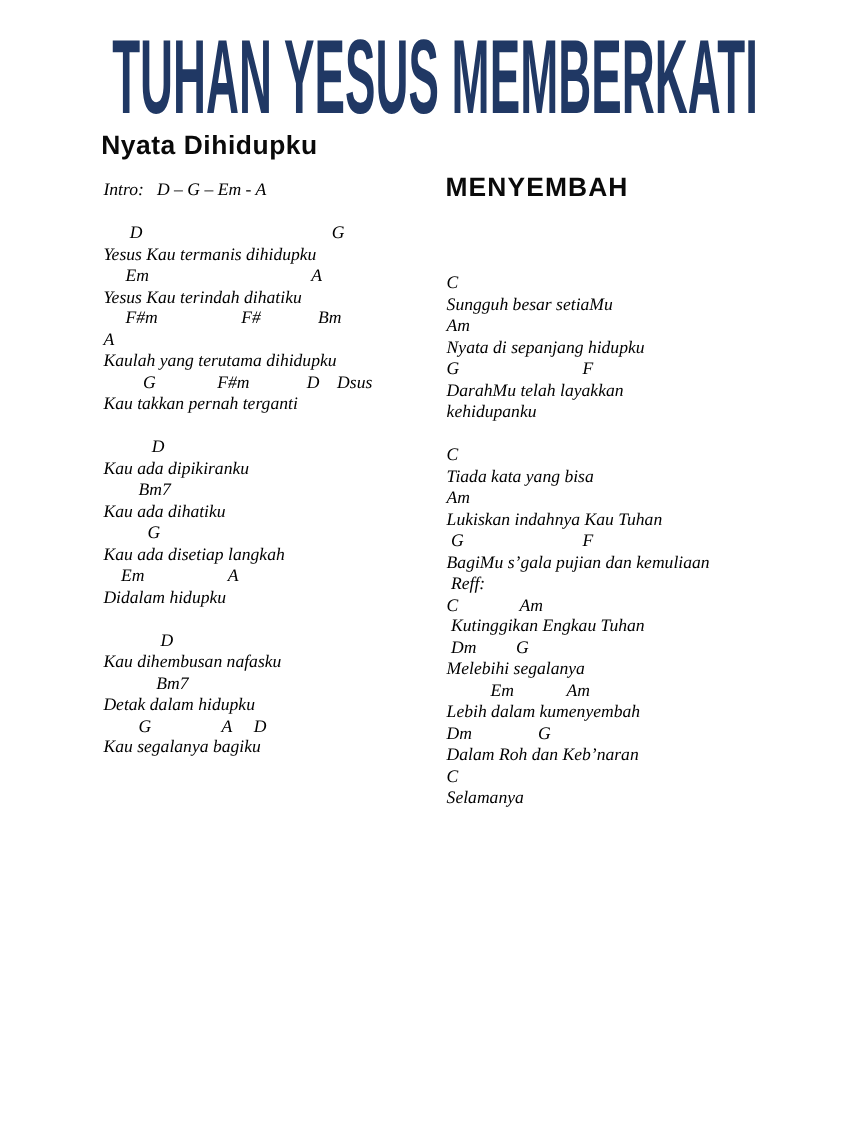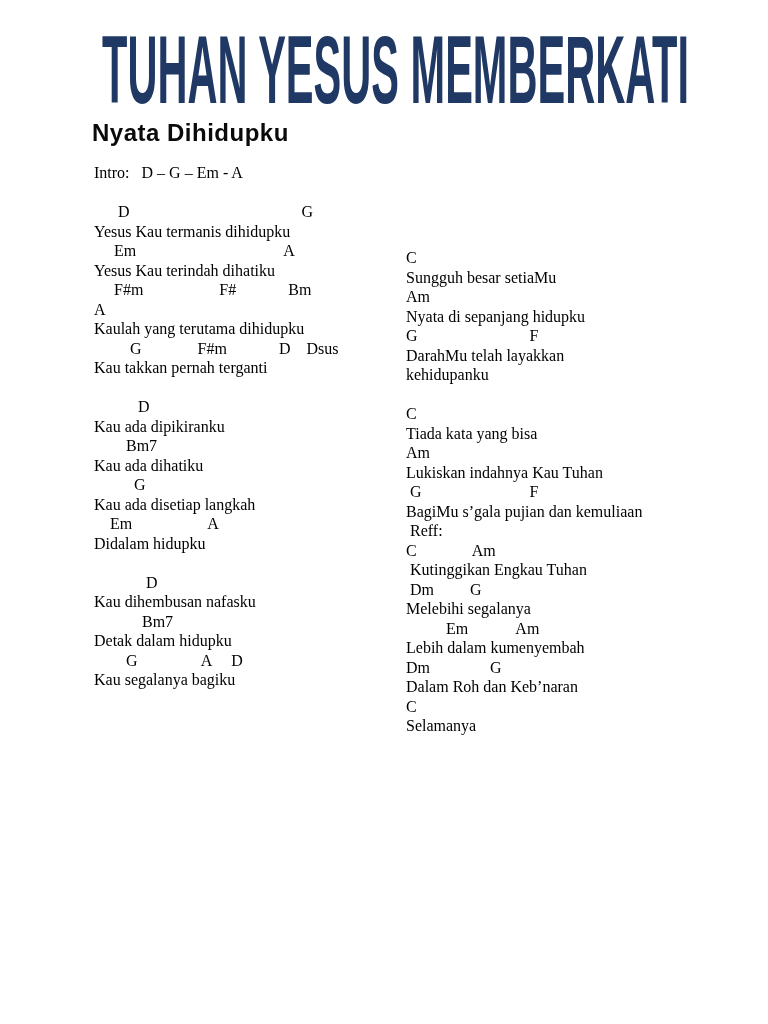--- a/index.html
+++ b/index.html
@@ -50,20 +50,21 @@
     color: #0a0a0a;
   }
   .lyrics {
     position: absolute;
     margin: 0;
     font-family: "Liberation Serif", serif;
     font-size: 16px;
     line-height: 19.5px;
     color: #000000;
     white-space: pre;
+    font-style: italic;
   }
   .left-lyrics {
     left: 94px;
     top: 163px;
   }
   .right-lyrics {
     left: 406px;
     top: 248px;
   }
 </style>
@@ -100,20 +101,21 @@
 Didalam hidupku
 
              D
 Kau dihembusan nafasku
             Bm7
 Detak dalam hidupku
         G                A     D
 Kau segalanya bagiku</pre>
 
   <div class="right-heading">
+    <div>MENYEMBAH</div>
   </div>
 
   <pre class="lyrics right-lyrics">C
 Sungguh besar setiaMu
 Am
 Nyata di sepanjang hidupku
 G                            F
 DarahMu telah layakkan
 kehidupanku
 

